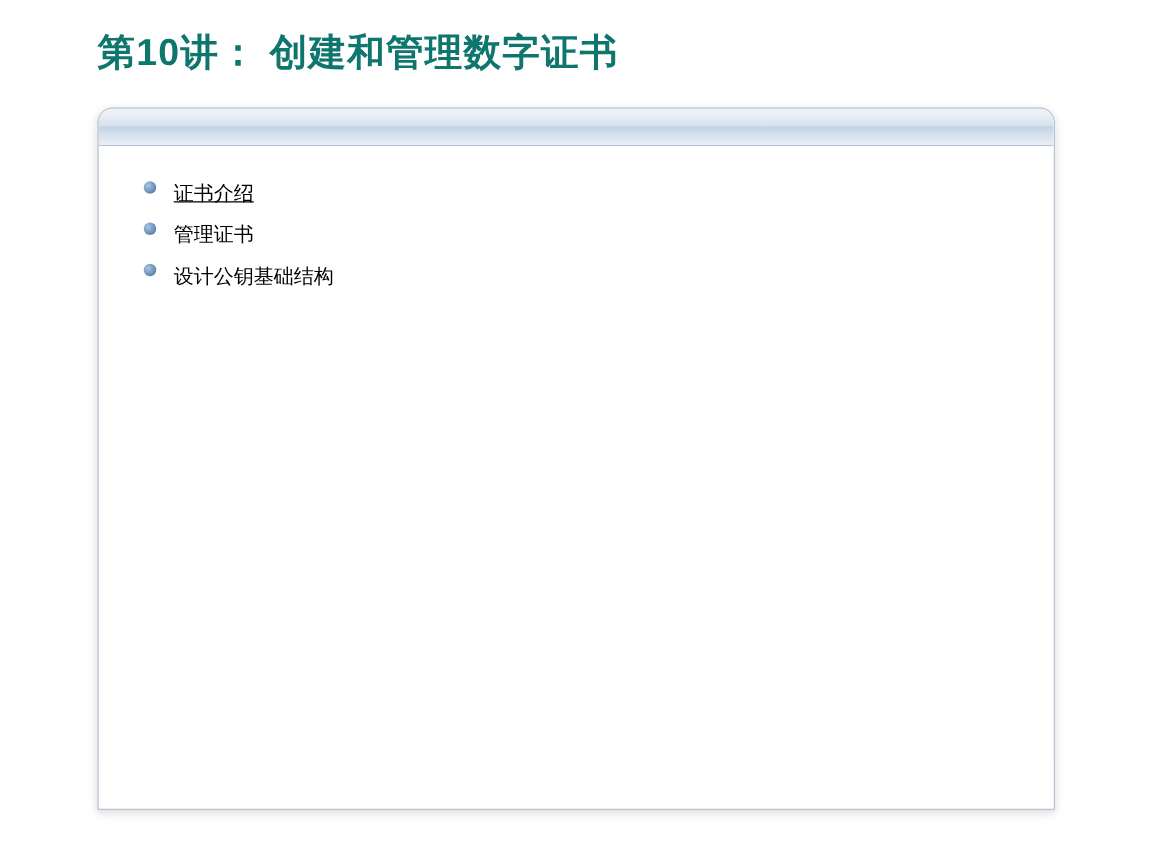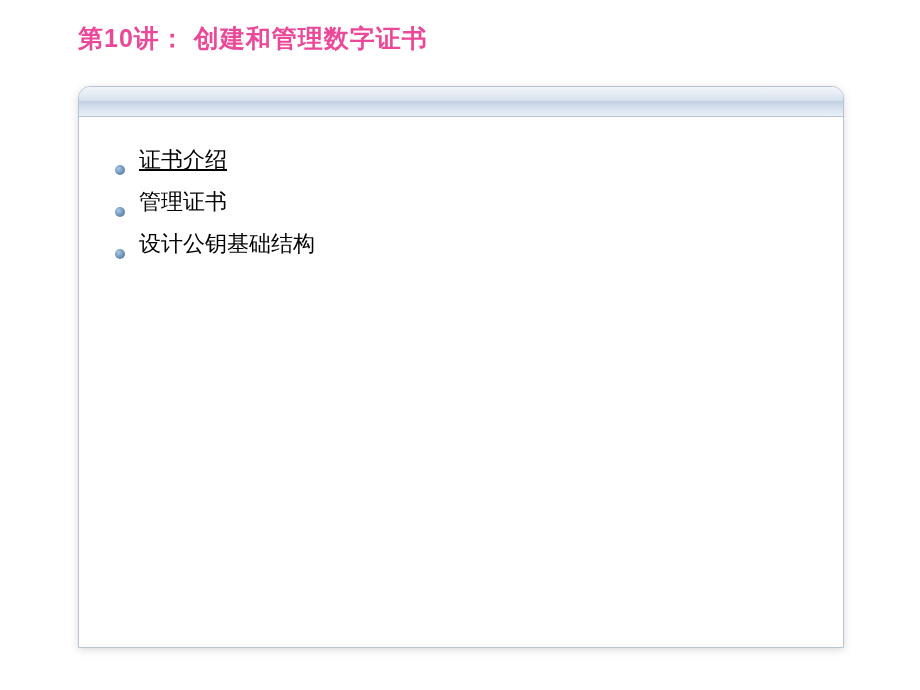--- a/index.html
+++ b/index.html
@@ -13,23 +13,23 @@
       height: 690px;
       background: #ffffff;
       font-family: "Microsoft YaHei", "SimSun", sans-serif;
       position: relative;
     }
     
     .slide-title {
       position: absolute;
       top: 22px;
       left: 78px;
-      font-size: 25px;
+      font-size: 30px;
       font-weight: bold;
-      color: #ec4899;
+      color: #0f766e;
       letter-spacing: 1px;
     }
     
     .content-panel {
       position: absolute;
       top: 86px;
       left: 78px;
       width: 766px;
       height: 562px;
       background: #ffffff;
@@ -53,23 +53,23 @@
       border-radius: 10px 10px 0 0;
     }
     
     .bullet-list {
       padding: 28px 36px;
       list-style: none;
     }
     
     .bullet-item {
       display: flex;
-      align-items: flex-end;
+      align-items: flex-start;
       margin-bottom: 12px;
-      font-size: 22px;
+      font-size: 16px;
       color: #000000;
     }
     
     .bullet-dot {
       width: 10px;
       height: 10px;
       border-radius: 50%;
       background: radial-gradient(circle at 35% 35%, #a8c8e8 0%, #6a8db3 60%, #4a6d93 100%);
       margin-right: 14px;
       flex-shrink: 0;

